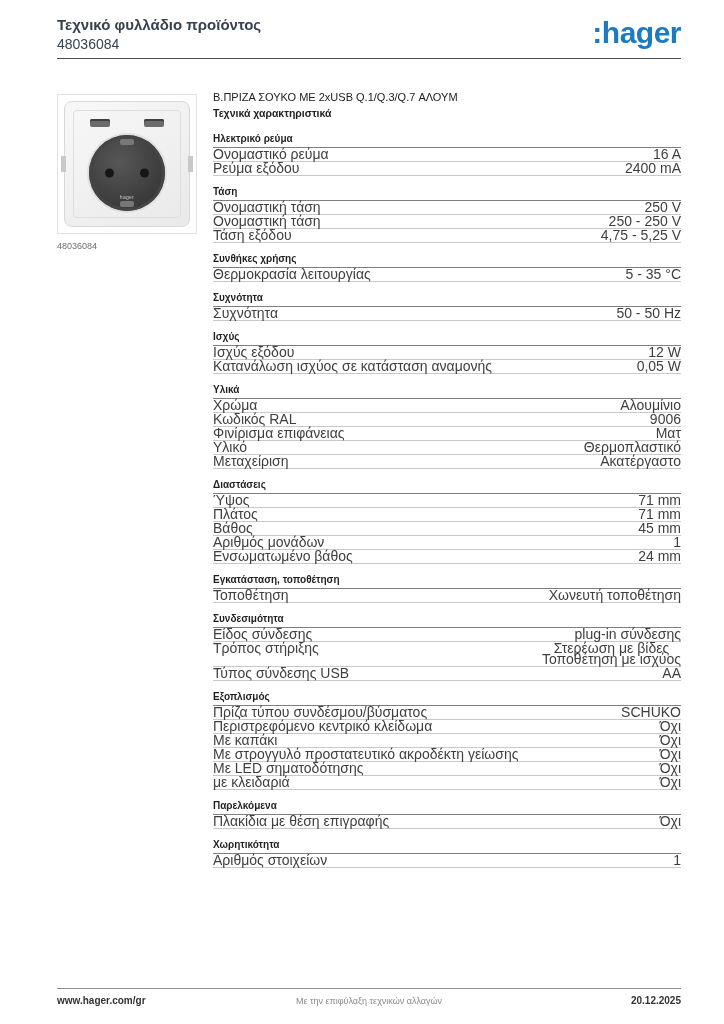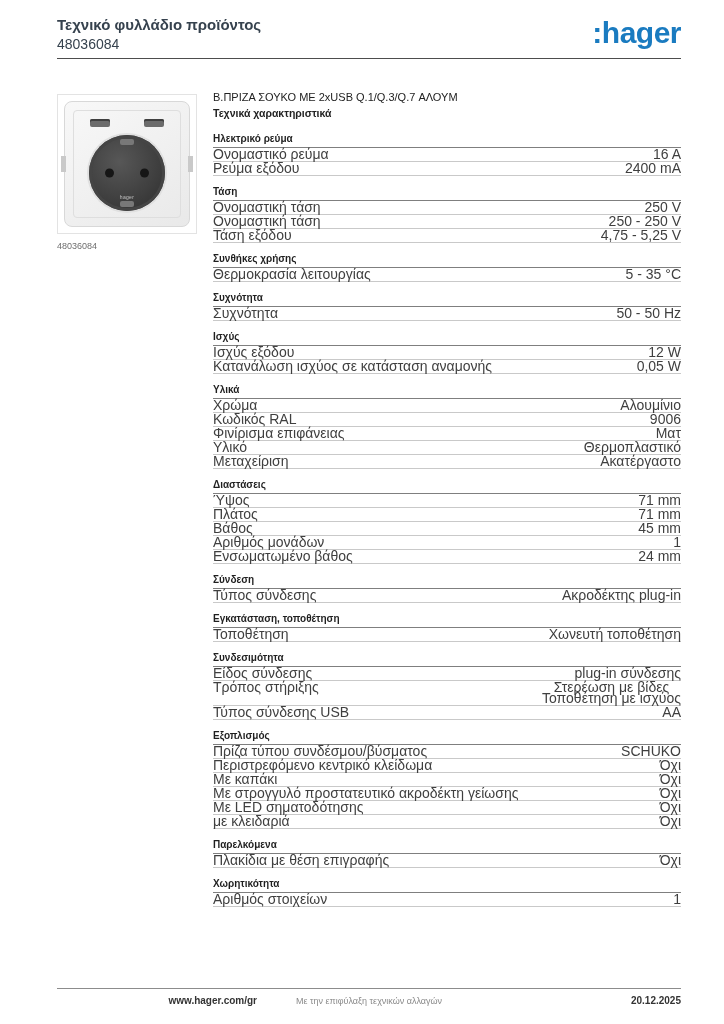--- a/index.html
+++ b/index.html
@@ -38,21 +38,21 @@
   .specs-heading{font-size:10.5px;font-weight:bold;color:#222222;margin:3px 0 14px 0;line-height:12px;}
   .section{margin-bottom:10px;}
   .section h3{font-size:10px;font-weight:bold;color:#1f1f1f;line-height:11px;margin:0;padding:0 0 3px 0;border-bottom:1px solid #7f7f7f;}
   .row{display:flex;justify-content:space-between;gap:28px;padding:1px 0;border-bottom:1px solid #c9c9c9;font-size:14px;line-height:11px;color:#3f3f3f;}
   .row .lbl{text-align:left;}
   .row .val{text-align:center;white-space:pre-line;flex:0 0 auto;}
   
   .ftr{position:absolute;left:57px;right:43px;top:988px;}
   .ftr-rule{height:1px;background:#8c8c8c;}
   .ftr-row{display:flex;align-items:baseline;margin-top:6px;}
-  .f-left{width:200px;font-size:10px;font-weight:bold;color:#333333;text-align:right;}
+  .f-left{width:200px;font-size:10px;font-weight:bold;color:#333333;}
   .f-center{flex:1;text-align:center;font-size:9px;color:#8a8a8a;}
   .f-right{width:200px;text-align:right;font-size:10px;font-weight:bold;color:#333333;}
 </style>
 </head>
 <body>
 
 <div class="page">
 
   <header class="hdr">
     <div>
@@ -179,27 +179,20 @@
             <div class="row">
               <span class="lbl">Αριθμός μονάδων</span>
               <span class="val">1</span>
             </div>
             <div class="row">
               <span class="lbl">Ενσωματωμένο βάθος</span>
               <span class="val">24 mm</span>
             </div>
           </div>
           <div class="section">
-            <h3>Σύνδεση</h3>
-            <div class="row">
-              <span class="lbl">Τύπος σύνδεσης</span>
-              <span class="val">Ακροδέκτης plug-in</span>
-            </div>
-          </div>
-          <div class="section">
             <h3>Εγκατάσταση, τοποθέτηση</h3>
             <div class="row">
               <span class="lbl">Τοποθέτηση</span>
               <span class="val">Χωνευτή τοποθέτηση</span>
             </div>
           </div>
           <div class="section">
             <h3>Συνδεσιμότητα</h3>
             <div class="row">
               <span class="lbl">Είδος σύνδεσης</span>

